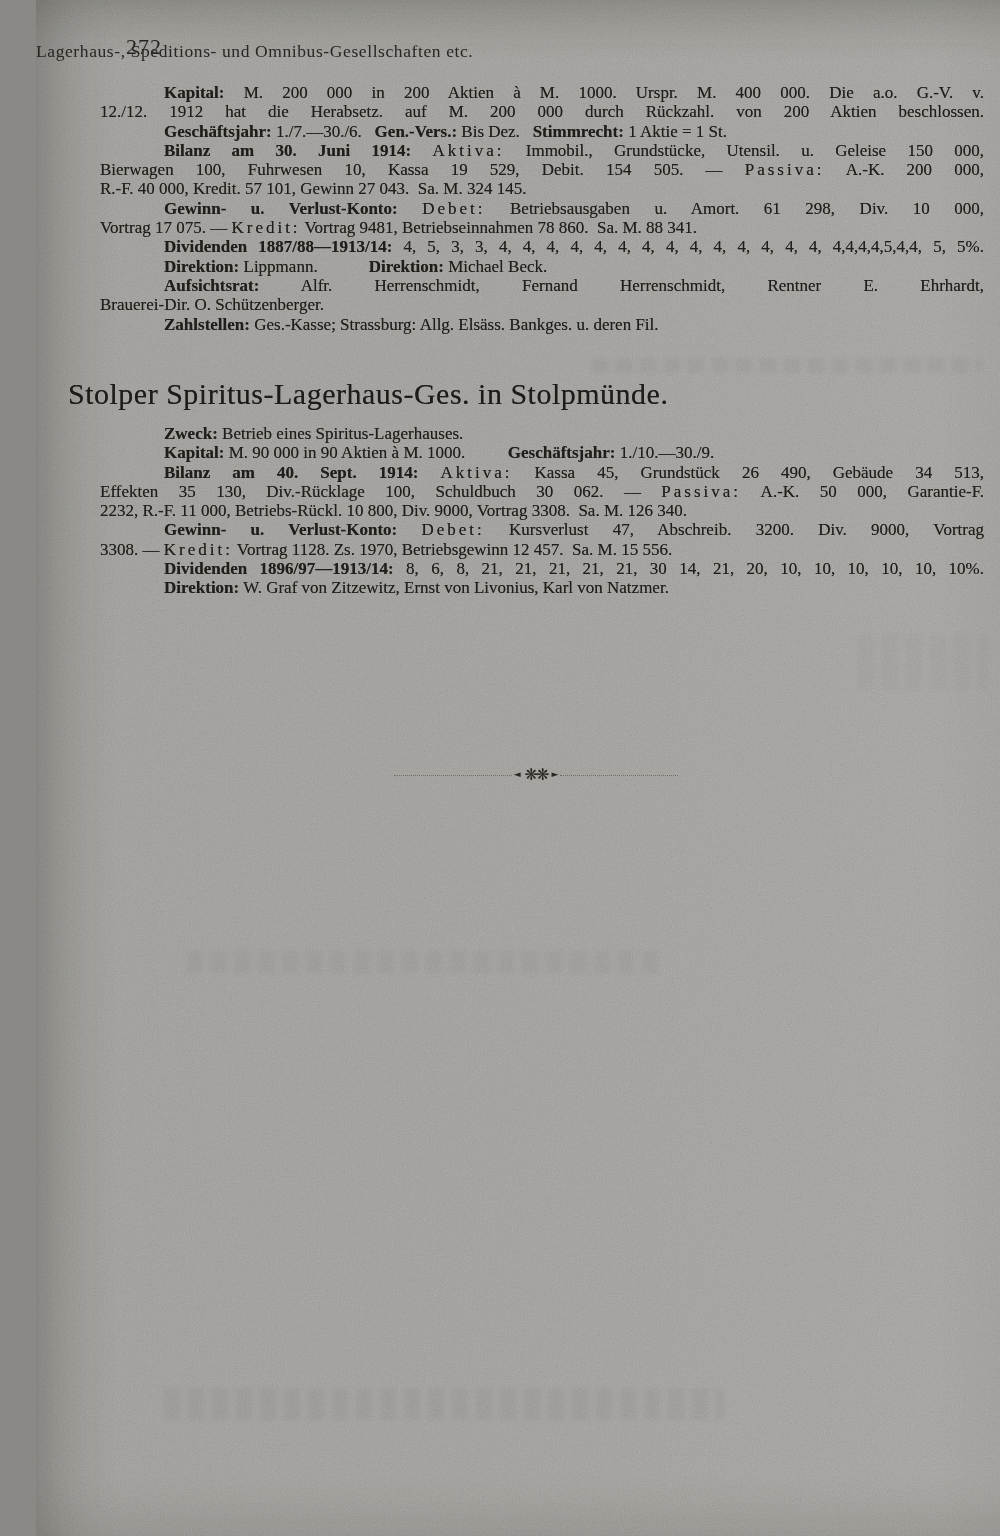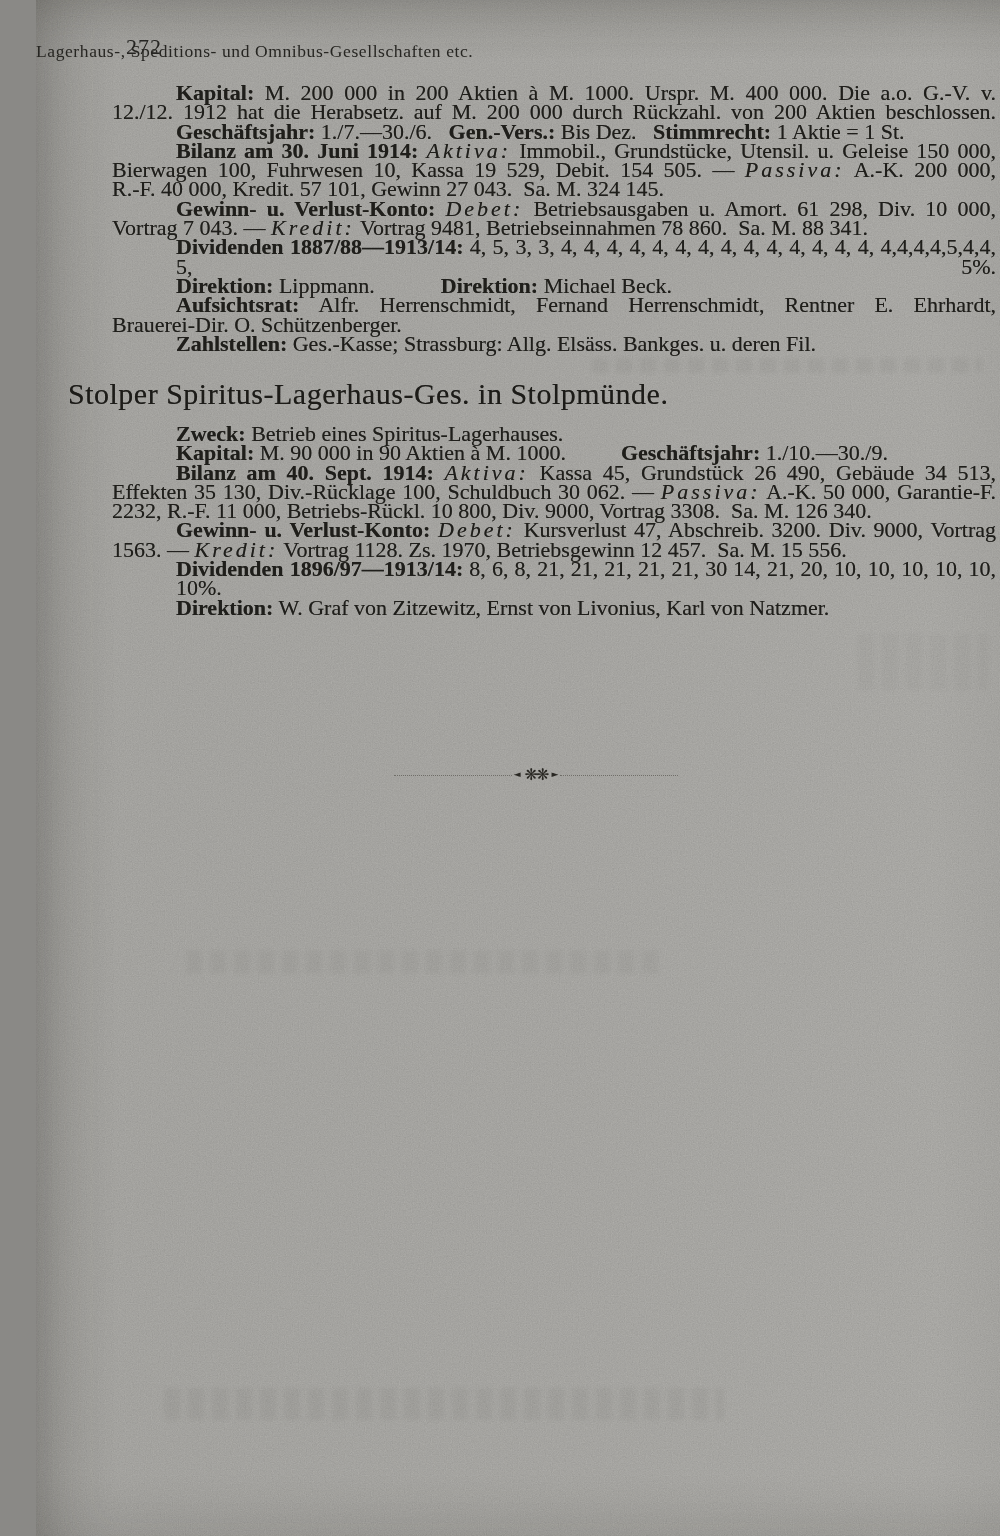--- a/index.html
+++ b/index.html
@@ -23,28 +23,28 @@
       rgba(110,108,102,0.25) 68%,
       rgba(215,213,207,0.35) 82%,
       rgba(140,138,132,0.40) 100%);
     filter:blur(0.6px);
   }
   .pageno{position:absolute;left:90px;top:34px;font-size:22px;letter-spacing:1px;color:#2a2926;}
   .running-title{
     position:absolute;left:0;top:41px;width:100%;text-align:left;
     font-size:17.5px;letter-spacing:0.6px;color:#2b2a26;
   }
-  .body-block{position:absolute;left:76px;width:884px;font-size:22px;line-height:19.3px;}
+  .body-block{position:absolute;left:64px;width:884px;font-size:17px;line-height:19.3px;}
   #sec1{top:83px;}
   #sec2{top:424px;}
   .line{white-space:normal;text-shadow:0 0 0.5px rgba(35,34,30,0.55);}
   .line.indent{padding-left:64px;}
   .line.just{text-align:justify;text-align-last:justify;}
   .seg-bold{font-weight:bold;text-align:center;}
-  .seg-sperr{letter-spacing:3px;font-style:italic;}
+  .seg-sperr{letter-spacing:3px;}
   .seg-plain{}
   .company-heading{
     position:absolute;left:0;top:377px;width:100%;text-align:left;
     font-size:30px;font-weight:normal;letter-spacing:0.5px;color:#201f1b;
     text-shadow:0 0 0.6px rgba(30,29,25,0.6);
     padding-left:32px;
   }
   .divider{
     position:absolute;left:0;top:763px;width:100%;height:24px;
     display:flex;align-items:center;justify-content:center;
@@ -72,38 +72,38 @@
   <div class="running-title">Lagerhaus-, Speditions- und Omnibus-Gesellschaften etc.</div>
 
   <div id="sec1" class="body-block">
       <div class="line indent just"><span class="seg-bold">Kapital:</span><span class="seg-plain"> M. 200 000 in 200 Aktien à M. 1000. Urspr. M. 400 000. Die a.o. G.-V. v.</span></div>
       <div class="line just"><span class="seg-plain">12./12. 1912 hat die Herabsetz. auf M. 200 000 durch Rückzahl. von 200 Aktien beschlossen.</span></div>
       <div class="line indent"><span class="seg-bold">Geschäftsjahr:</span><span class="seg-plain"> 1./7.—30./6.&nbsp;&nbsp; </span><span class="seg-bold">Gen.-Vers.:</span><span class="seg-plain"> Bis Dez.&nbsp;&nbsp; </span><span class="seg-bold">Stimmrecht:</span><span class="seg-plain"> 1 Aktie = 1 St.</span></div>
       <div class="line indent just"><span class="seg-bold">Bilanz am 30. Juni 1914:</span><span class="seg-plain"> </span><span class="seg-sperr">Aktiva:</span><span class="seg-plain"> Immobil., Grundstücke, Utensil. u. Geleise 150 000,</span></div>
       <div class="line just"><span class="seg-plain">Bierwagen 100, Fuhrwesen 10, Kassa 19 529, Debit. 154 505. — </span><span class="seg-sperr">Passiva:</span><span class="seg-plain"> A.-K. 200 000,</span></div>
       <div class="line"><span class="seg-plain">R.-F. 40 000, Kredit. 57 101, Gewinn 27 043.&nbsp; Sa. M. 324 145.</span></div>
       <div class="line indent just"><span class="seg-bold">Gewinn- u. Verlust-Konto:</span><span class="seg-plain"> </span><span class="seg-sperr">Debet:</span><span class="seg-plain"> Betriebsausgaben u. Amort. 61 298, Div. 10 000,</span></div>
-      <div class="line"><span class="seg-plain">Vortrag 7 043. — </span><span class="seg-sperr">Kredit:</span><span class="seg-plain"> Vortrag 9481, Betriebseinnahmen 78 860.&nbsp; Sa. M. 88 341.</span></div>
+      <div class="line"><span class="seg-plain">Vortrag 17 075. — </span><span class="seg-sperr">Kredit:</span><span class="seg-plain"> Vortrag 9481, Betriebseinnahmen 78 860.&nbsp; Sa. M. 88 341.</span></div>
       <div class="line indent just"><span class="seg-bold">Dividenden 1887/88—1913/14:</span><span class="seg-plain"> 4, 5, 3, 3, 4, 4, 4, 4, 4, 4, 4, 4, 4, 4, 4, 4, 4, 4, 4,4,4,4,5,4,4, 5, 5%.</span></div>
       <div class="line indent"><span class="seg-bold">Direktion:</span><span class="seg-plain"> Lippmann.&nbsp;&nbsp;&nbsp;&nbsp;&nbsp;&nbsp;&nbsp;&nbsp;&nbsp;&nbsp;&nbsp;&nbsp;</span><span class="seg-bold">Direktion:</span><span class="seg-plain"> Michael Beck.</span></div>
       <div class="line indent just"><span class="seg-bold">Aufsichtsrat:</span><span class="seg-plain"> Alfr. Herrenschmidt, Fernand Herrenschmidt, Rentner E. Ehrhardt,</span></div>
       <div class="line"><span class="seg-plain">Brauerei-Dir. O. Schützenberger.</span></div>
       <div class="line indent"><span class="seg-bold">Zahlstellen:</span><span class="seg-plain"> Ges.-Kasse; Strassburg: Allg. Elsäss. Bankges. u. deren Fil.</span></div>
     </div>
 
   <div class="company-heading">Stolper Spiritus-Lagerhaus-Ges. in Stolpmünde.</div>
 
   <div id="sec2" class="body-block">
       <div class="line indent"><span class="seg-bold">Zweck:</span><span class="seg-plain"> Betrieb eines Spiritus-Lagerhauses.</span></div>
       <div class="line indent"><span class="seg-bold">Kapital:</span><span class="seg-plain"> M. 90 000 in 90 Aktien à M. 1000.&nbsp;&nbsp;&nbsp;&nbsp;&nbsp;&nbsp;&nbsp;&nbsp;&nbsp;&nbsp;</span><span class="seg-bold">Geschäftsjahr:</span><span class="seg-plain"> 1./10.—30./9.</span></div>
       <div class="line indent just"><span class="seg-bold">Bilanz am 40. Sept. 1914:</span><span class="seg-plain"> </span><span class="seg-sperr">Aktiva:</span><span class="seg-plain"> Kassa 45, Grundstück 26 490, Gebäude 34 513,</span></div>
       <div class="line just"><span class="seg-plain">Effekten 35 130, Div.-Rücklage 100, Schuldbuch 30 062. — </span><span class="seg-sperr">Passiva:</span><span class="seg-plain"> A.-K. 50 000, Garantie-F.</span></div>
       <div class="line"><span class="seg-plain">2232, R.-F. 11 000, Betriebs-Rückl. 10 800, Div. 9000, Vortrag 3308.&nbsp; Sa. M. 126 340.</span></div>
       <div class="line indent just"><span class="seg-bold">Gewinn- u. Verlust-Konto:</span><span class="seg-plain"> </span><span class="seg-sperr">Debet:</span><span class="seg-plain"> Kursverlust 47, Abschreib. 3200. Div. 9000, Vortrag</span></div>
-      <div class="line"><span class="seg-plain">1563. — </span><span class="seg-sperr">Kredit:</span><span class="seg-plain"> Vortrag 1128. Zs. 1970, Betriebsgewinn 12 457.&nbsp; Sa. M. 15 556.</span></div>
+      <div class="line"><span class="seg-plain">3308. — </span><span class="seg-sperr">Kredit:</span><span class="seg-plain"> Vortrag 1128. Zs. 1970, Betriebsgewinn 12 457.&nbsp; Sa. M. 15 556.</span></div>
       <div class="line indent just"><span class="seg-bold">Dividenden 1896/97—1913/14:</span><span class="seg-plain"> 8, 6, 8, 21, 21, 21, 21, 21, 30 14, 21, 20, 10, 10, 10, 10, 10, 10%.</span></div>
       <div class="line indent"><span class="seg-bold">Direktion:</span><span class="seg-plain"> W. Graf von Zitzewitz, Ernst von Livonius, Karl von Natzmer.</span></div>
     </div>
 
   <div class="divider">
     <span class="rule"></span>
     <span class="orn arrow">◄</span>
     <span class="orn rosette">❋❋</span>
     <span class="orn arrow">►</span>
     <span class="rule"></span>

